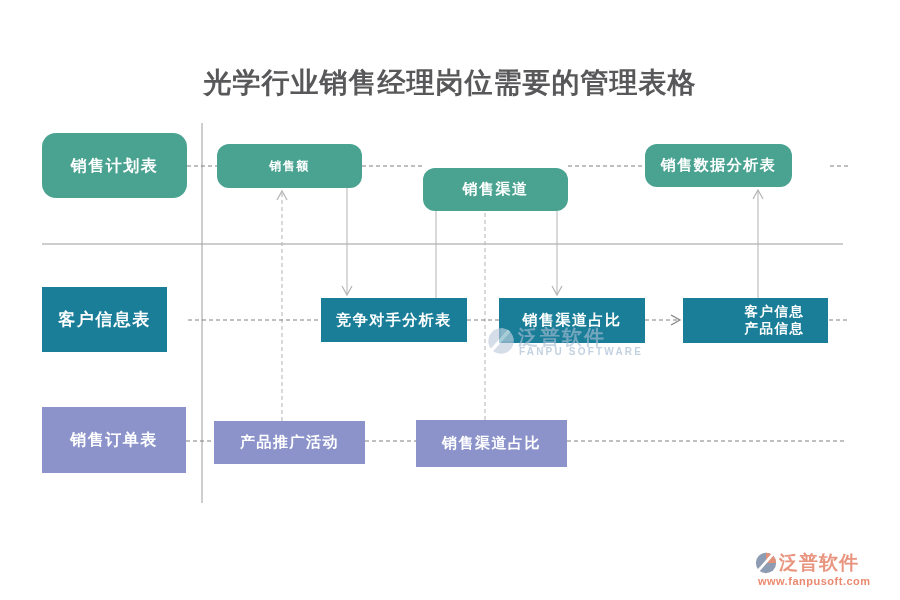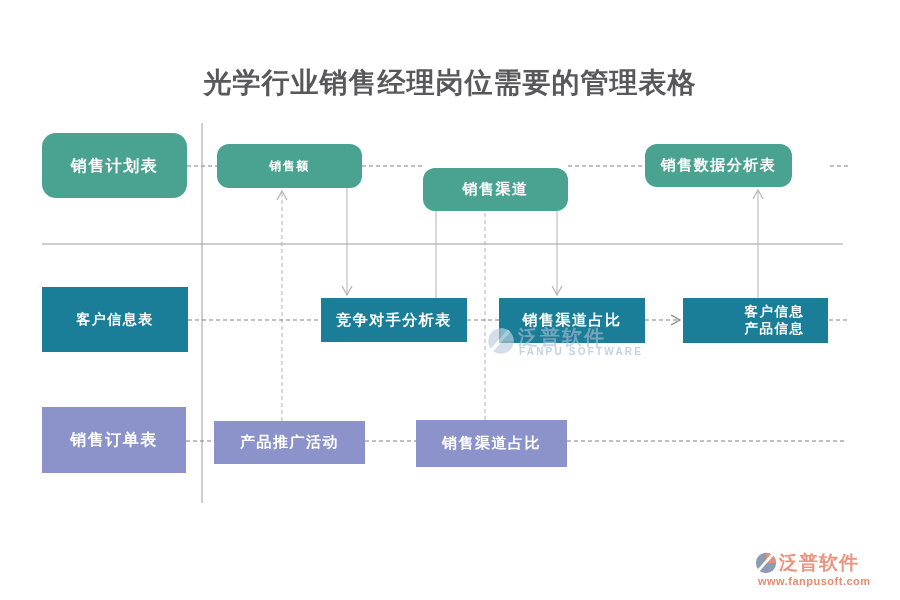--- a/index.html
+++ b/index.html
@@ -75,21 +75,21 @@
       <line x1="186" y1="441" x2="214" y2="441" stroke="#808080" stroke-width="1" stroke-dasharray="4 3"></line>
       <line x1="365" y1="441" x2="416" y2="441" stroke="#808080" stroke-width="1" stroke-dasharray="4 3"></line>
       <line x1="567" y1="441" x2="847" y2="441" stroke="#808080" stroke-width="1" stroke-dasharray="4 3"></line>
     </svg>
 
   <div id="nodes">
       <div class="node" style="left: 42px; top: 133px; width: 145px; height: 65px; background: rgb(74, 163, 145); border-radius: 14px; font-size: 16px;">销售计划表</div>
       <div class="node" style="left: 217px; top: 144px; width: 145px; height: 44px; background: rgb(74, 163, 145); border-radius: 12px; font-size: 12px;">销售额</div>
       <div class="node" style="left: 423px; top: 144px; width: 145px; height: 43px; background: rgb(74, 163, 145); border-radius: 12px; font-size: 15px; margin-top: 24px;">销售渠道</div>
       <div class="node" style="left: 645px; top: 144px; width: 147px; height: 43px; background: rgb(74, 163, 145); border-radius: 12px; font-size: 15px;">销售数据分析表</div>
-      <div class="node" style="left: 42px; top: 287px; width: 146px; height: 65px; background: rgb(27, 126, 153); border-radius: 0px; font-size: 14px;">客户信息表</div>
+      <div class="node" style="left: 42px; top: 287px; width: 125px; height: 65px; background: rgb(27, 126, 153); border-radius: 0px; font-size: 17px;">客户信息表</div>
       <div class="node" style="left: 321px; top: 298px; width: 146px; height: 44px; background: rgb(27, 126, 153); border-radius: 0px; font-size: 15px;">竞争对手分析表</div>
       <div class="node" style="left: 499px; top: 298px; width: 146px; height: 45px; background: rgb(27, 126, 153); border-radius: 0px; font-size: 15px;">销售渠道占比</div>
       <div class="node" style="left: 683px; top: 298px; width: 145px; height: 45px; background: rgb(27, 126, 153); border-radius: 0px; font-size: 13.5px; padding-left: 38px;">客户信息
 产品信息</div>
       <div class="node" style="left: 42px; top: 407px; width: 144px; height: 66px; background: rgb(139, 147, 202); border-radius: 0px; font-size: 16px;">销售订单表</div>
       <div class="node" style="left: 214px; top: 421px; width: 151px; height: 43px; background: rgb(139, 147, 202); border-radius: 0px; font-size: 15px;">产品推广活动</div>
       <div class="node" style="left: 416px; top: 420px; width: 151px; height: 47px; background: rgb(139, 147, 202); border-radius: 0px; font-size: 15px;">销售渠道占比</div>
     </div>
 
   <div class="watermark">

